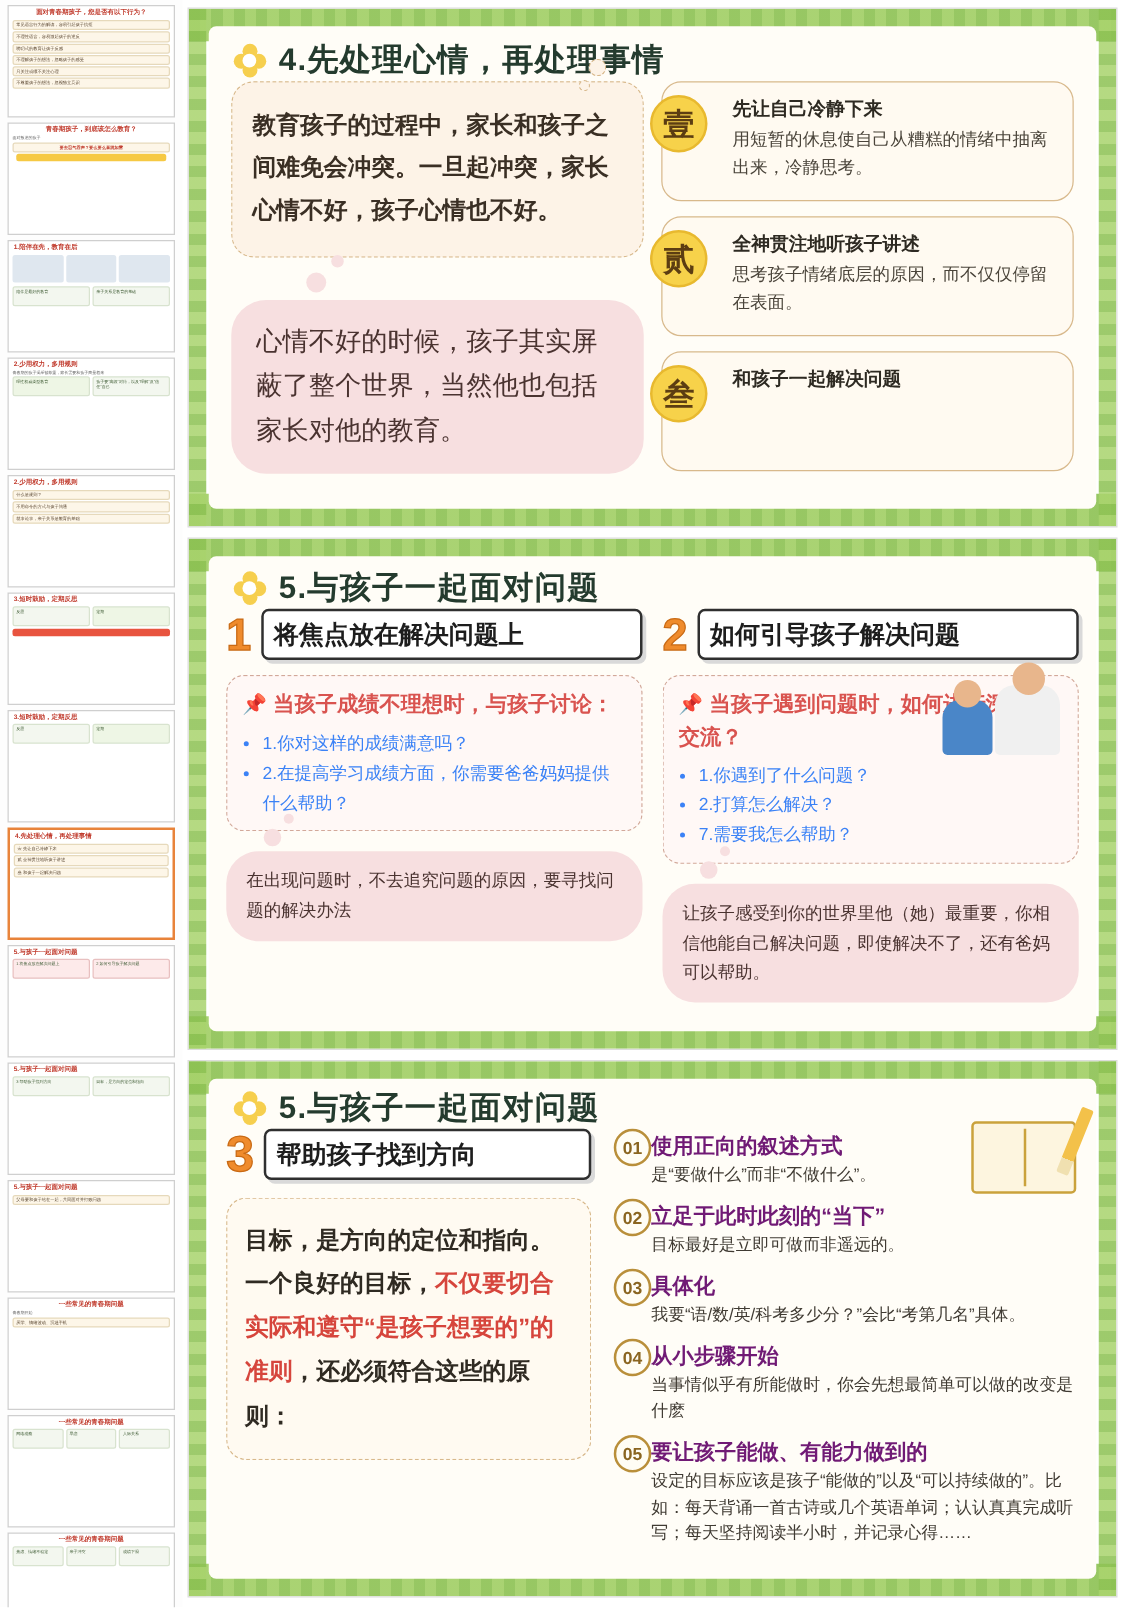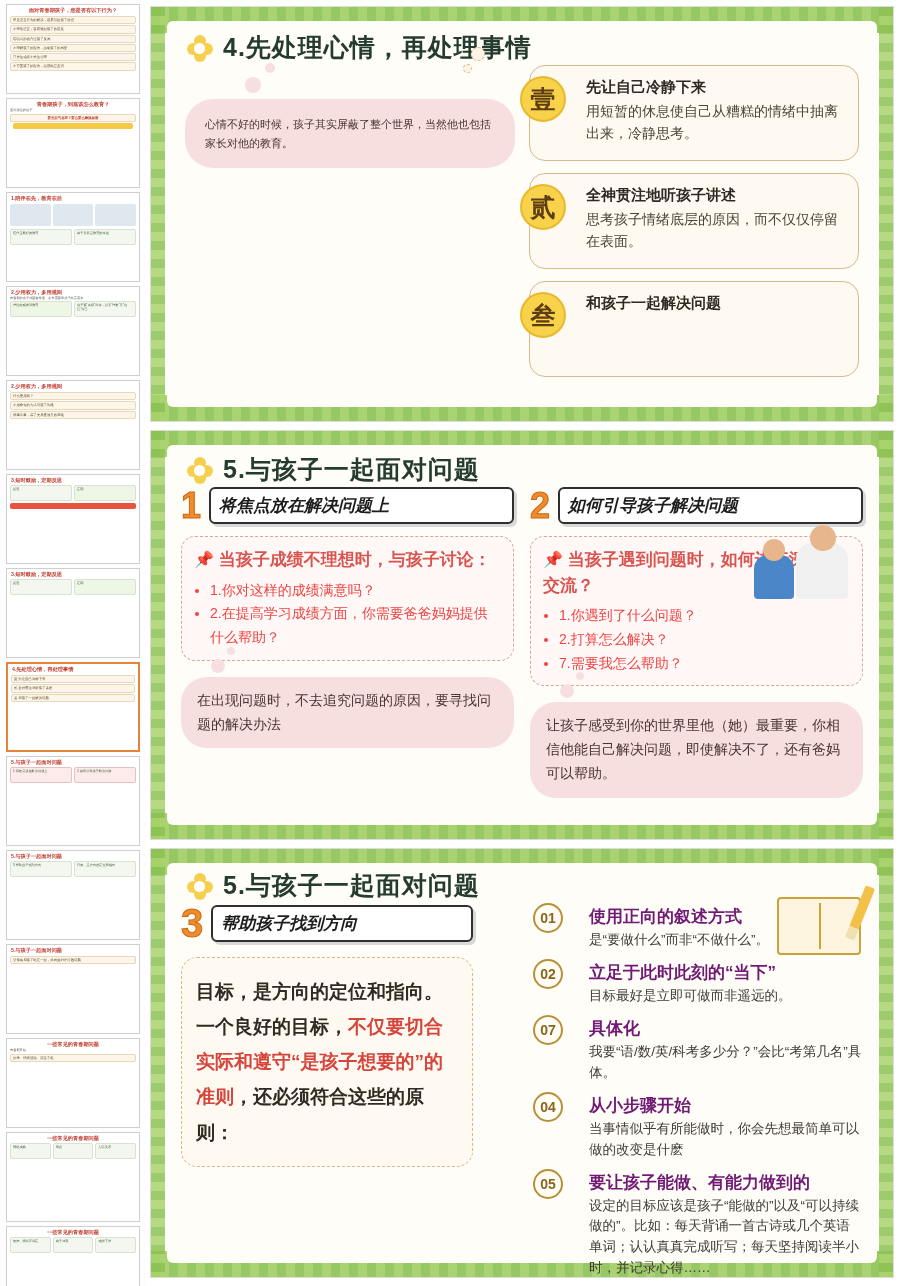--- a/index.html
+++ b/index.html
@@ -95,21 +95,21 @@
 
   
   .s1-body { position: absolute; left: 34px; right: 34px; top: 58px; bottom: 20px; display: flex; gap: 14px; }
   .s1-left { width: 330px; position: relative; }
   .bubble-rect {
     background: #fdf3e7; border: 1.6px dashed #d8b98c; border-radius: 18px;
     padding: 18px 16px; font-size: 19px; line-height: 1.8; color: #3a2f24; font-weight: bold;
   }
   .bubble-cloud {
     margin-top: 34px; background: #f7dfe0; border-radius: 28px; padding: 16px 20px;
-    font-size: 11px; line-height: 1.7; color: #4a3330; position: relative;
+    font-size: 21px; line-height: 1.7; color: #4a3330; position: relative;
   }
   .bubble-cloud::before, .bubble-cloud::after {
     content:''; position: absolute; background:#f7dfe0; border-radius: 50%;
   }
   .bubble-cloud::before { width: 16px; height: 16px; top: -22px; left: 60px; }
   .bubble-cloud::after { width: 10px; height: 10px; top: -36px; left: 80px; }
   .dots { position: absolute; right: 30px; top: -18px; }
   .dots i { display:block; background:#fdf3e7; border:1.4px dashed #d8b98c; border-radius:50%; }
   .dots i:nth-child(1){ width: 14px; height: 14px; margin-left: 12px;}
   .dots i:nth-child(2){ width: 9px; height: 9px; margin: 3px 0 0 4px;}
@@ -133,32 +133,31 @@
   .col { flex: 1; position: relative; }
   .head-pill {
     display: flex; align-items: center; gap: 8px;
   }
   .big-num {
     font-size: 36px; font-weight: bold; color: #ef8b2c; line-height: 1;
     -webkit-text-stroke: 1px #c96a14;
   }
   .pill {
     flex: 1; background: #fff; border: 2px solid #2f2f2f; border-radius: 6px;
-    padding: 5px 8px; font-size: 17px; font-weight: bold; color: #1d1d1d;
+    padding: 5px 8px; font-size: 20px; font-weight: bold; color: #1d1d1d;
     box-shadow: 3px 3px 0 #d9d9d9;
-    font-style: italic;
   }
   .dash-box {
     margin-top: 12px; border: 1.6px dashed #d2a99a; border-radius: 14px;
     background: #fff8f6; padding: 10px 12px; position: relative;
   }
   .pin { color: #f0b429; font-size: 16px; }
   .dash-box h5 { margin: 0 0 6px 0; font-size: 17px; color: #d9534f; font-weight: bold; line-height: 1.5; }
   .dash-box ul { margin: 0; padding-left: 16px; }
-  .dash-box li { font-size: 14px; color: #ef4444; line-height: 1.7; }
+  .dash-box li { font-size: 14px; color: #3b82f6; line-height: 1.7; }
   .cloud2 {
     margin-top: 16px; background: #f7dfe0; border-radius: 26px; padding: 12px 16px;
     font-size: 14px; line-height: 1.7; color: #4a3330; position: relative;
   }
   .cloud2::before { content:''; position:absolute; width: 14px; height: 14px; background:#f7dfe0; border-radius:50%; top:-18px; left: 30px;}
   .cloud2::after { content:''; position:absolute; width: 8px; height: 8px; background:#f7dfe0; border-radius:50%; top:-30px; left: 46px;}
   .ppl { position: absolute; right: 8px; bottom: 86px; width: 120px; height: 66px; }
   .ppl .p1 { position:absolute; right: 60px; bottom: 0; width: 40px; height: 44px; background:#4a86c8; border-radius: 14px 14px 4px 4px; }
   .ppl .p1::before{content:'';position:absolute;left:9px;top:-16px;width:22px;height:22px;border-radius:50%;background:#e8b68c;}
   .ppl .p2 { position:absolute; right: 6px; bottom: 0; width: 52px; height: 56px; background:#f0f0f0; border-radius: 16px 16px 4px 4px; }
@@ -167,21 +166,21 @@
   
   .s3-body { position: absolute; left: 30px; right: 30px; top: 54px; bottom: 16px; display: flex; gap: 18px; }
   .s3-left { width: 292px; }
   .s3-right { flex: 1; position: relative; }
   .goal-box {
     margin-top: 14px; border: 1.6px dashed #d8b98c; border-radius: 16px;
     background: #fffaf1; padding: 16px 14px; font-size: 19px; line-height: 1.85;
     color: #2f2a22; font-weight: bold;
   }
   .goal-box .em { color: #d6453c; }
-  .ol-item { display: flex; gap: 26px; margin-bottom: 8px; margin-left: 42px; }
+  .ol-item { display: flex; gap: 0; margin-bottom: 8px; }
   .ol-num {
     flex: none; width: 30px; height: 30px; border-radius: 50%; border: 2px solid #b98f3a;
     color: #8a6520; font-size: 14px; font-weight: bold; display: flex; align-items: center; justify-content: center;
     background: #fffdf4;
   }
   .ol-txt h6 { margin: 2px 0 2px 0; font-size: 17px; color: #701a75; font-weight: bold; }
   .ol-txt p { margin: 0; font-size: 13.5px; color: #403b33; line-height: 1.55; }
   .notebook {
     position: absolute; right: 2px; top: -6px; width: 84px; height: 58px;
     background: #fdf5df; border: 2px solid #caa23c; border-radius: 4px;
@@ -344,20 +343,21 @@
           <span></span>
           <span></span>
           <span></span>
           <span></span>
         </div>
       <div class="slide-title">4.先处理心情，再处理事情</div>
     </div>
 
     <div class="s1-body">
       <div class="s1-left">
+        <div class="bubble-rect">教育孩子的过程中，家长和孩子之间难免会冲突。一旦起冲突，家长心情不好，孩子心情也不好。</div>
         <div class="dots">
             <i></i>
             <i></i>
           </div>
         <div class="bubble-cloud">心情不好的时候，孩子其实屏蔽了整个世界，当然他也包括家长对他的教育。</div>
       </div>
 
       <div class="s1-right">
         <div class="num-card">
           <div class="num-badge">壹</div>
@@ -477,21 +477,21 @@
 
         <div class="ol-item">
           <div class="ol-num">02</div>
           <div class="ol-txt">
             <h6>立足于此时此刻的“当下”</h6>
             <p>目标最好是立即可做而非遥远的。</p>
           </div>
         </div>
 
         <div class="ol-item">
-          <div class="ol-num">07</div>
+          <div class="ol-num">03</div>
           <div class="ol-txt">
             <h6>具体化</h6>
             <p>我要“语/数/英/科考多少分？”会比“考第几名”具体。</p>
           </div>
         </div>
 
         <div class="ol-item">
           <div class="ol-num">04</div>
           <div class="ol-txt">
             <h6>从小步骤开始</h6>

